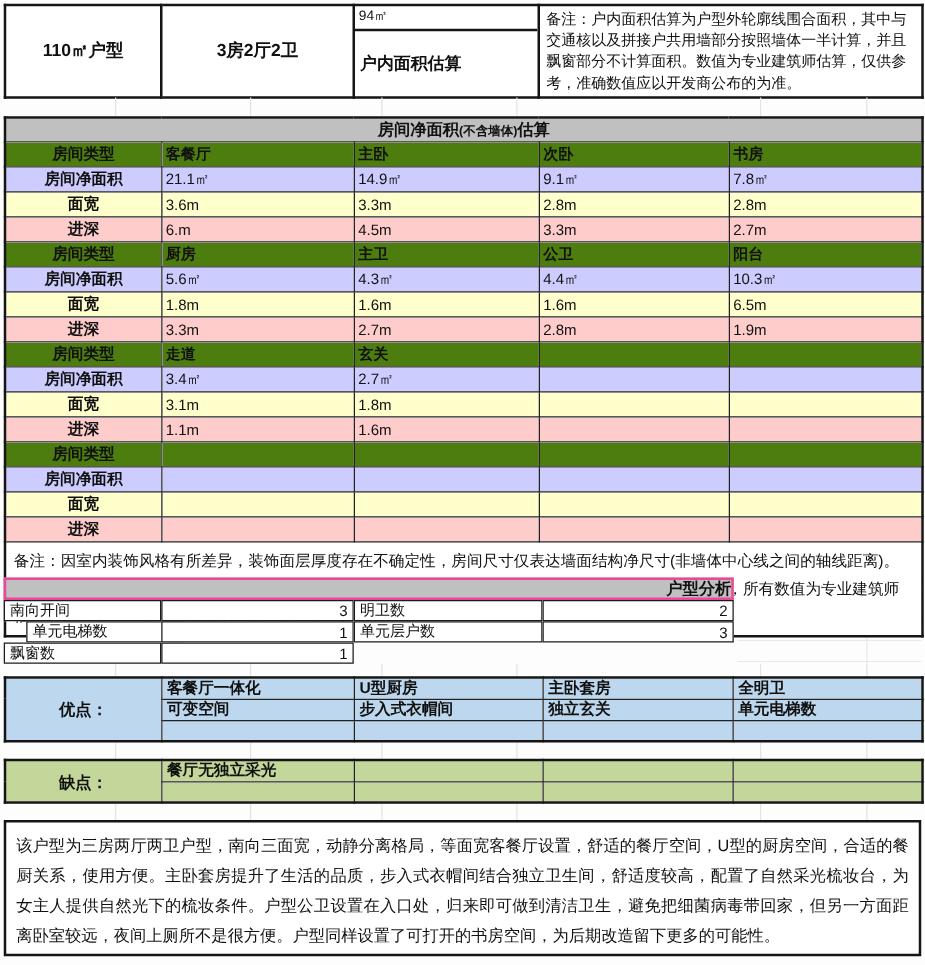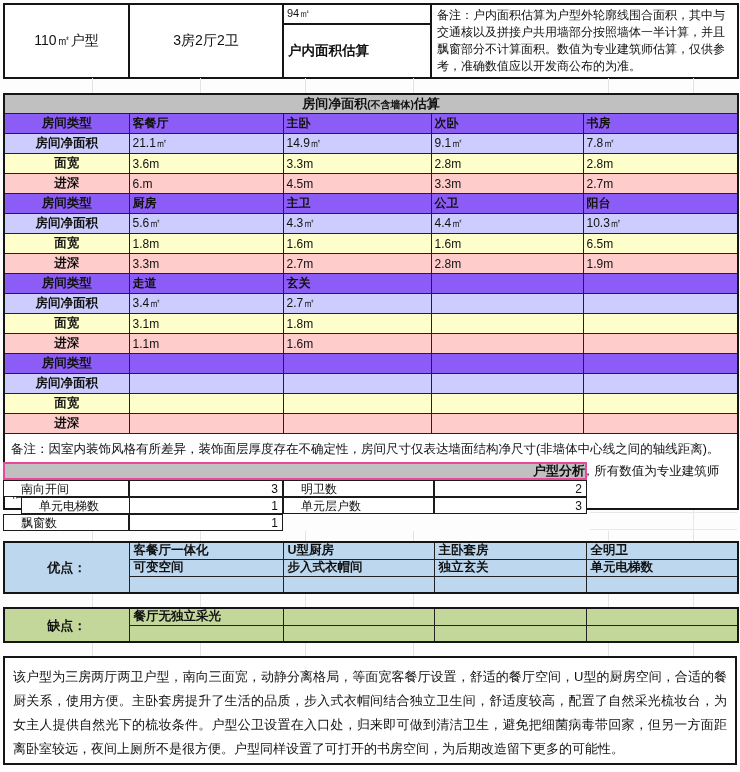--- a/index.html
+++ b/index.html
@@ -4,21 +4,21 @@
 <style>
   html,body{margin:0;padding:0;}
   body{width:740px;height:772px;position:relative;background:#fdfdfd;
        font-family:"Liberation Sans",sans-serif;color:#111;overflow:hidden;}
   table{border-collapse:collapse;table-layout:fixed;}
   td,th{box-sizing:border-box;overflow:hidden;}
 
   
   #top{position:absolute;left:3px;top:3px;width:734px;height:75px;}
   #top td{border:2px solid #151515;background:#fff;}
-  .t-a,.t-b{font-size:14px;font-weight:normal;text-align:center;vertical-align:middle;}
+  .t-a,.t-b{font-size:14px;font-weight:bold;text-align:center;vertical-align:middle;}
   .t-c{padding:0;vertical-align:top;}
   .c-top{height:18px;border-bottom:2px solid #151515;font-size:11px;line-height:17px;padding-left:3px;}
   .c-bot{height:51px;display:flex;align-items:center;padding-left:4px;font-size:13.5px;font-weight:bold;}
   .t-d{font-size:12px;line-height:17px;padding:2px 5px;vertical-align:top;white-space:normal;}
 
   
   .ggrid{position:absolute;left:3px;width:734px;
     background-image:linear-gradient(#e4e4e4,#e4e4e4),linear-gradient(#e4e4e4,#e4e4e4),
       linear-gradient(#e4e4e4,#e4e4e4),linear-gradient(#e4e4e4,#e4e4e4),
       linear-gradient(#e4e4e4,#e4e4e4),linear-gradient(#e4e4e4,#e4e4e4);
@@ -30,36 +30,36 @@
       linear-gradient(#e8e8e8,#e8e8e8);
     background-repeat:repeat,no-repeat;background-position:0 0,103px 0;background-size:100% 100%,1px 100%;}
 
   
   #room-wrap{position:absolute;left:3px;top:93px;width:598px;height:352px;}
   #room{width:734px;height:352px;border:2px solid #151515;}
   #room td{border:1px solid #222;font-size:12px;padding:1px 3px;white-space:nowrap;background:#fff;}
   #room .room-title{background:var(--gray);font-weight:bold;text-align:center;font-size:13px;height:17px;padding:0;}
   #room .room-title .small{font-size:10px;}
   #room td.lbl{font-weight:bold;text-align:center;font-size:12.5px;padding:1px 0;}
-  #room .r-type td{background:#8b5cf6;}
+  #room .r-type td{background:#4d7c0f;}
   #room .r-type td:not(.lbl){font-weight:bold;}
   #room .r-area td{background:var(--lavender);}
   #room .r-width td{background:var(--yellow);}
   #room .r-depth td{background:var(--pink);}
   #room .note-row td{height:69px;vertical-align:top;white-space:normal;background:#fff;
     font-size:12.5px;line-height:22px;padding:4px 6px;text-align:left;font-weight:normal;}
 
   
   #analysis{position:absolute;left:3px;top:462px;width:584px;height:69px;}
   .ahead{position:absolute;left:0;top:0;width:584px;height:18px;box-sizing:border-box;
     background:var(--gray);border:2px solid #ec4899;font-size:13px;font-weight:bold;
     text-align:right;text-indent:126px;line-height:14px;}
   .acell{position:absolute;box-sizing:border-box;border:1px solid #1b1b1b;background:#fff;
     font-size:12px;line-height:15px;padding-top:1px;white-space:nowrap;overflow:hidden;}
-  .acell.lab{padding-left:17px;}
+  .acell.lab{padding-left:4px;font-family:Liberation Mono, monospace;}
   .acell.val{text-align:right;padding-right:4px;}
 
   
   .pc{position:absolute;left:3px;width:734px;border:2px solid #151515;}
   #pros-t{top:541px;height:51px;}
   #cons-t{top:607px;height:36px;}
   .pc td{border:1px solid #222;font-size:12.5px;font-weight:bold;padding:0 4px;white-space:nowrap;line-height:15px;}
   .pc td.pclbl{text-align:center;vertical-align:middle;font-size:13px;margin-left:48px;}
   #pros-t td{background:var(--blue);}
   #cons-t td{background:var(--green);}

